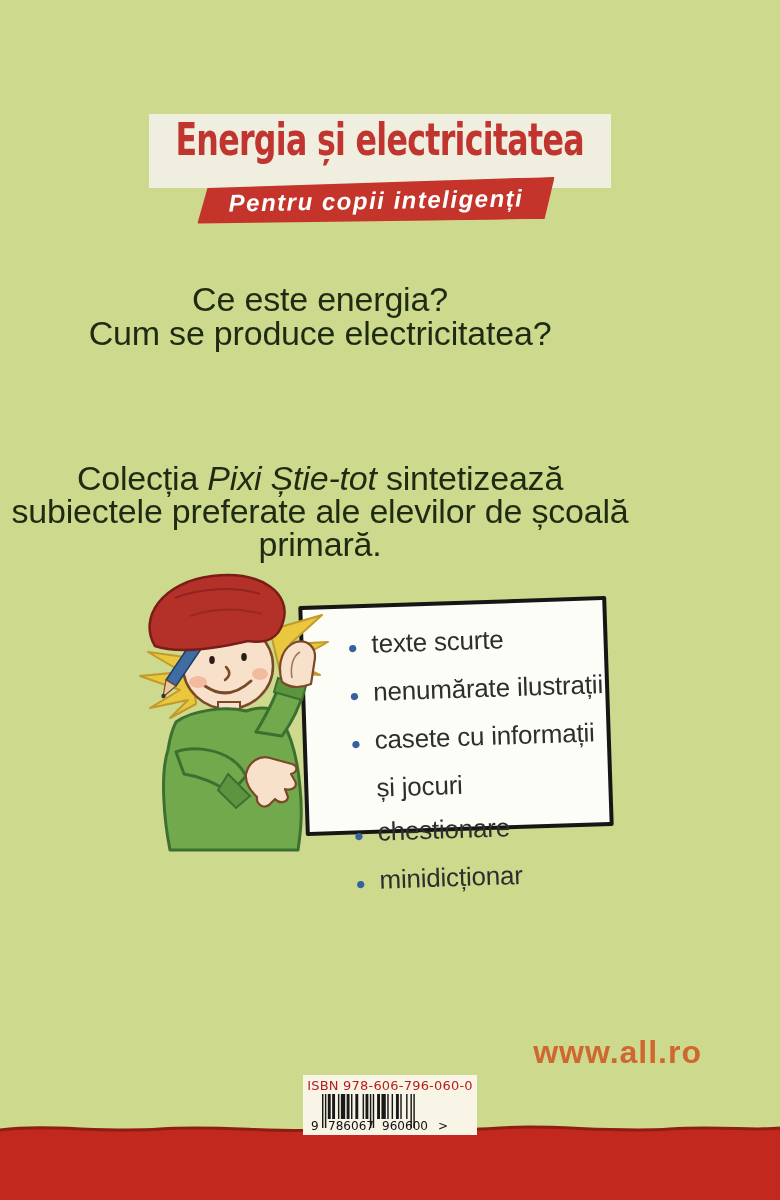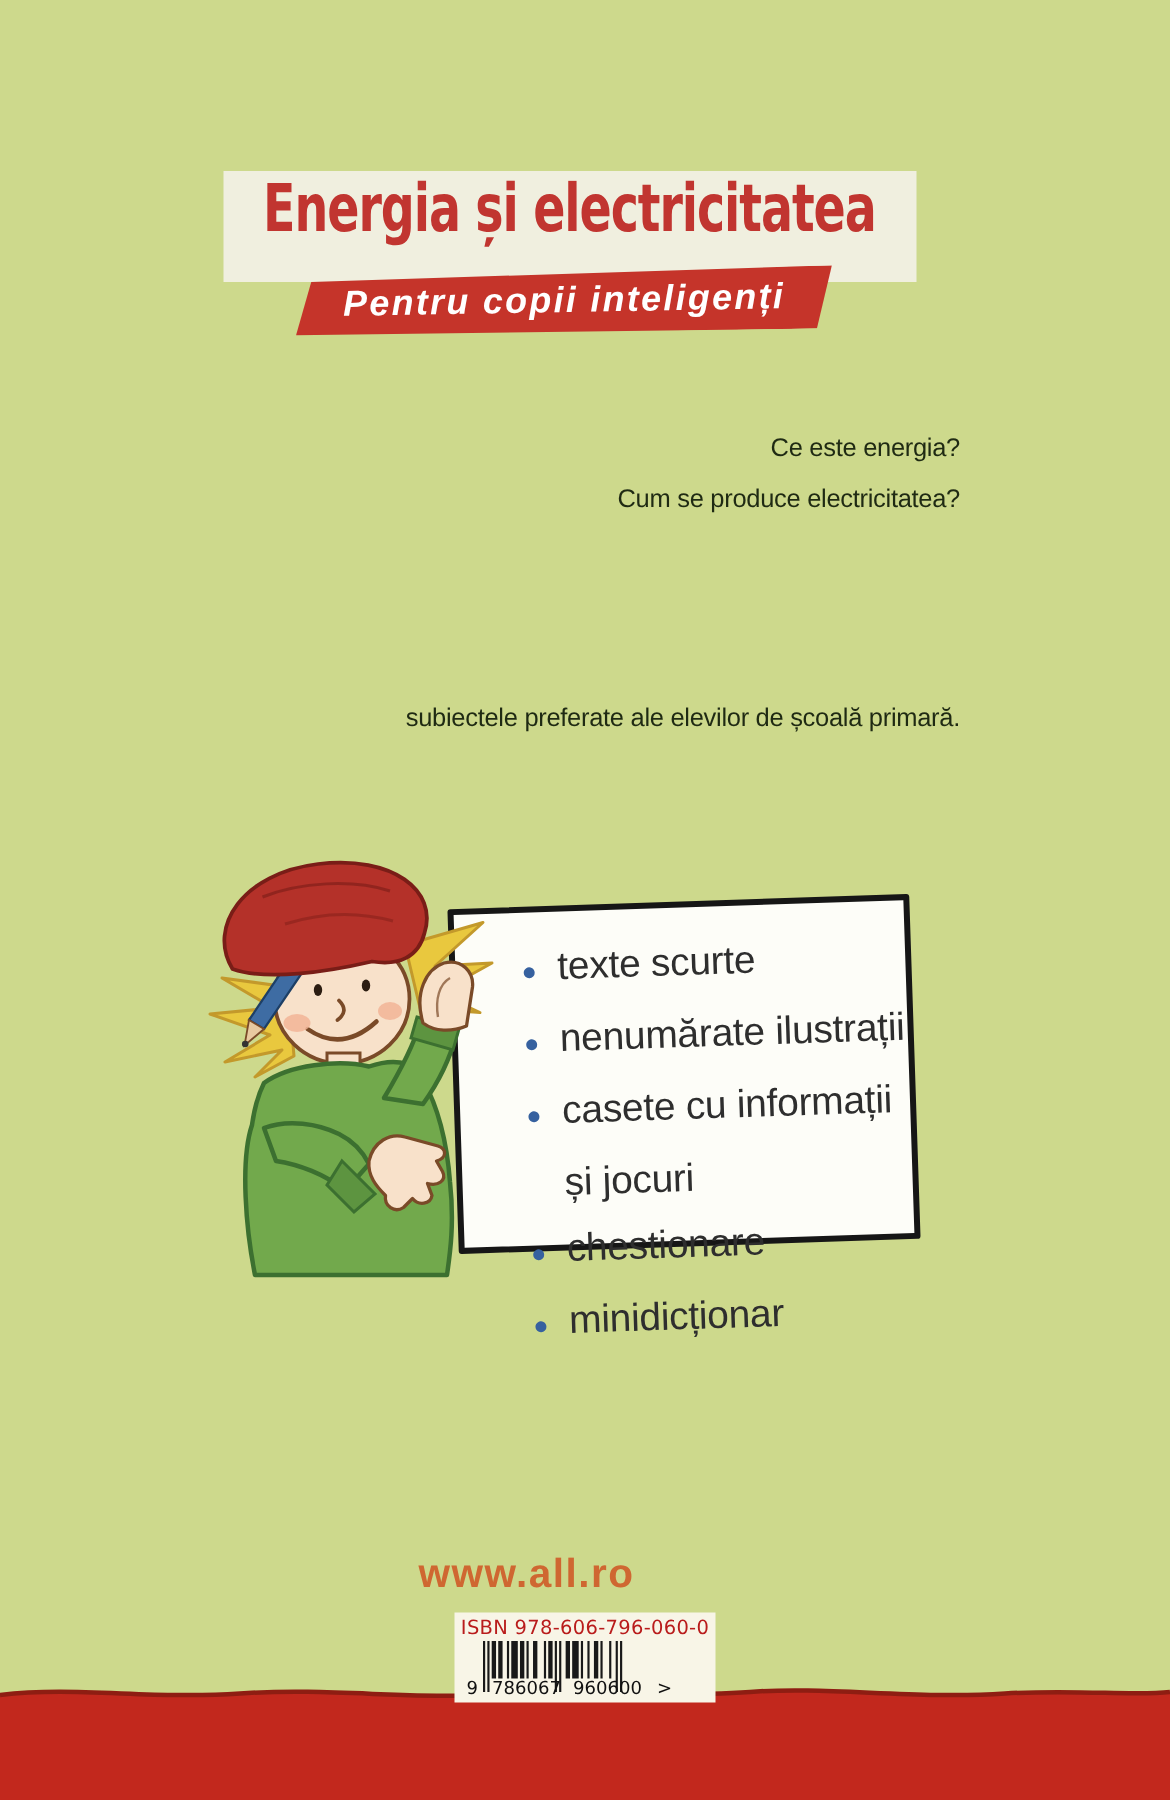--- a/index.html
+++ b/index.html
@@ -13,41 +13,41 @@
           color:#c13530;white-space:nowrap;transform:scaleX(.72);letter-spacing:-1px;}
 
   
   .ribbon{position:absolute;left:197px;top:180px;width:358px;height:42px;background:#c5342a;
           transform:rotate(-1deg);clip-path:polygon(3% 12%,100% 0,97% 100%,0 96%);
           display:flex;align-items:center;justify-content:center;z-index:2;}
   .ribbon span{color:#ffffff;font-weight:bold;font-style:italic;font-size:24px;
           letter-spacing:1.5px;white-space:nowrap;}
 
   
-  .tblock{position:absolute;left:0;width:640px;text-align:right;color:#1f2a13;
-          font-size:17px;line-height:34px;letter-spacing:-.2px;}
+  .tblock{position:absolute;left:0;width:640px;text-align:center;color:#1f2a13;
+          font-size:34px;line-height:34px;letter-spacing:-.2px;}
   .q{top:282px;}
   .c{top:462px;line-height:33px;}
   .v{top:950px;line-height:35px;}
   .tblock i{font-style:italic;}
 
   
   .card{position:absolute;left:302px;top:601px;width:308px;height:230px;background:#fdfdf8;
         border:4px solid #161616;transform:rotate(-1.9deg);z-index:3;border-radius:2px;
         box-sizing:border-box;padding:14px 6px 0 44px;}
   .row{display:flex;align-items:baseline;font-size:26px;line-height:44px;color:#2e2e2e;
         letter-spacing:-.2px;white-space:nowrap;}
   .dot{width:24px;flex:0 0 24px;color:#36619f;font-size:17px;}
 
   
   .boy{position:absolute;left:130px;top:560px;width:240px;height:300px;z-index:4;}
 
   
-  .website{position:absolute;left:0;top:1034px;width:702px;text-align:center;
-        font-weight:bold;font-size:27px;letter-spacing:1px;color:#cf6731;z-index:1;}
+  .website{position:absolute;left:0;top:1034px;width:702px;text-align:right;
+        font-weight:bold;font-size:32px;letter-spacing:1px;color:#cf6731;z-index:1;}
 
   
   .wave{position:absolute;left:0;top:1118px;width:780px;height:82px;z-index:1;}
 
   
   .barcode{position:absolute;left:303px;top:1075px;width:174px;height:60px;background:#f8f5e7;
         z-index:2;text-align:center;}
   .isbn{font-family:"DejaVu Sans",sans-serif;font-size:13px;color:#b91c1c;margin-top:3px;
         letter-spacing:.2px;white-space:nowrap;}
   .bars{display:block;margin:1px auto 0 auto;}
@@ -64,20 +64,21 @@
   <div class="ribbon">
     <span>Pentru copii inteligenți</span>
   </div>
 
   <div class="tblock q">
     <div>Ce este energia?</div>
     <div>Cum se produce electricitatea?</div>
   </div>
 
   <div class="tblock c">
+    <div><span>Colecția </span><i>Pixi Știe-tot</i><span> sintetizează</span></div>
     <div>subiectele preferate ale elevilor de școală primară.</div>
   </div>
 
   <div class="card" id="featuresCard">
       <div class="row">
         <span class="dot">●</span>
         <span>texte scurte</span>
       </div>
       <div class="row">
         <span class="dot">●</span>

